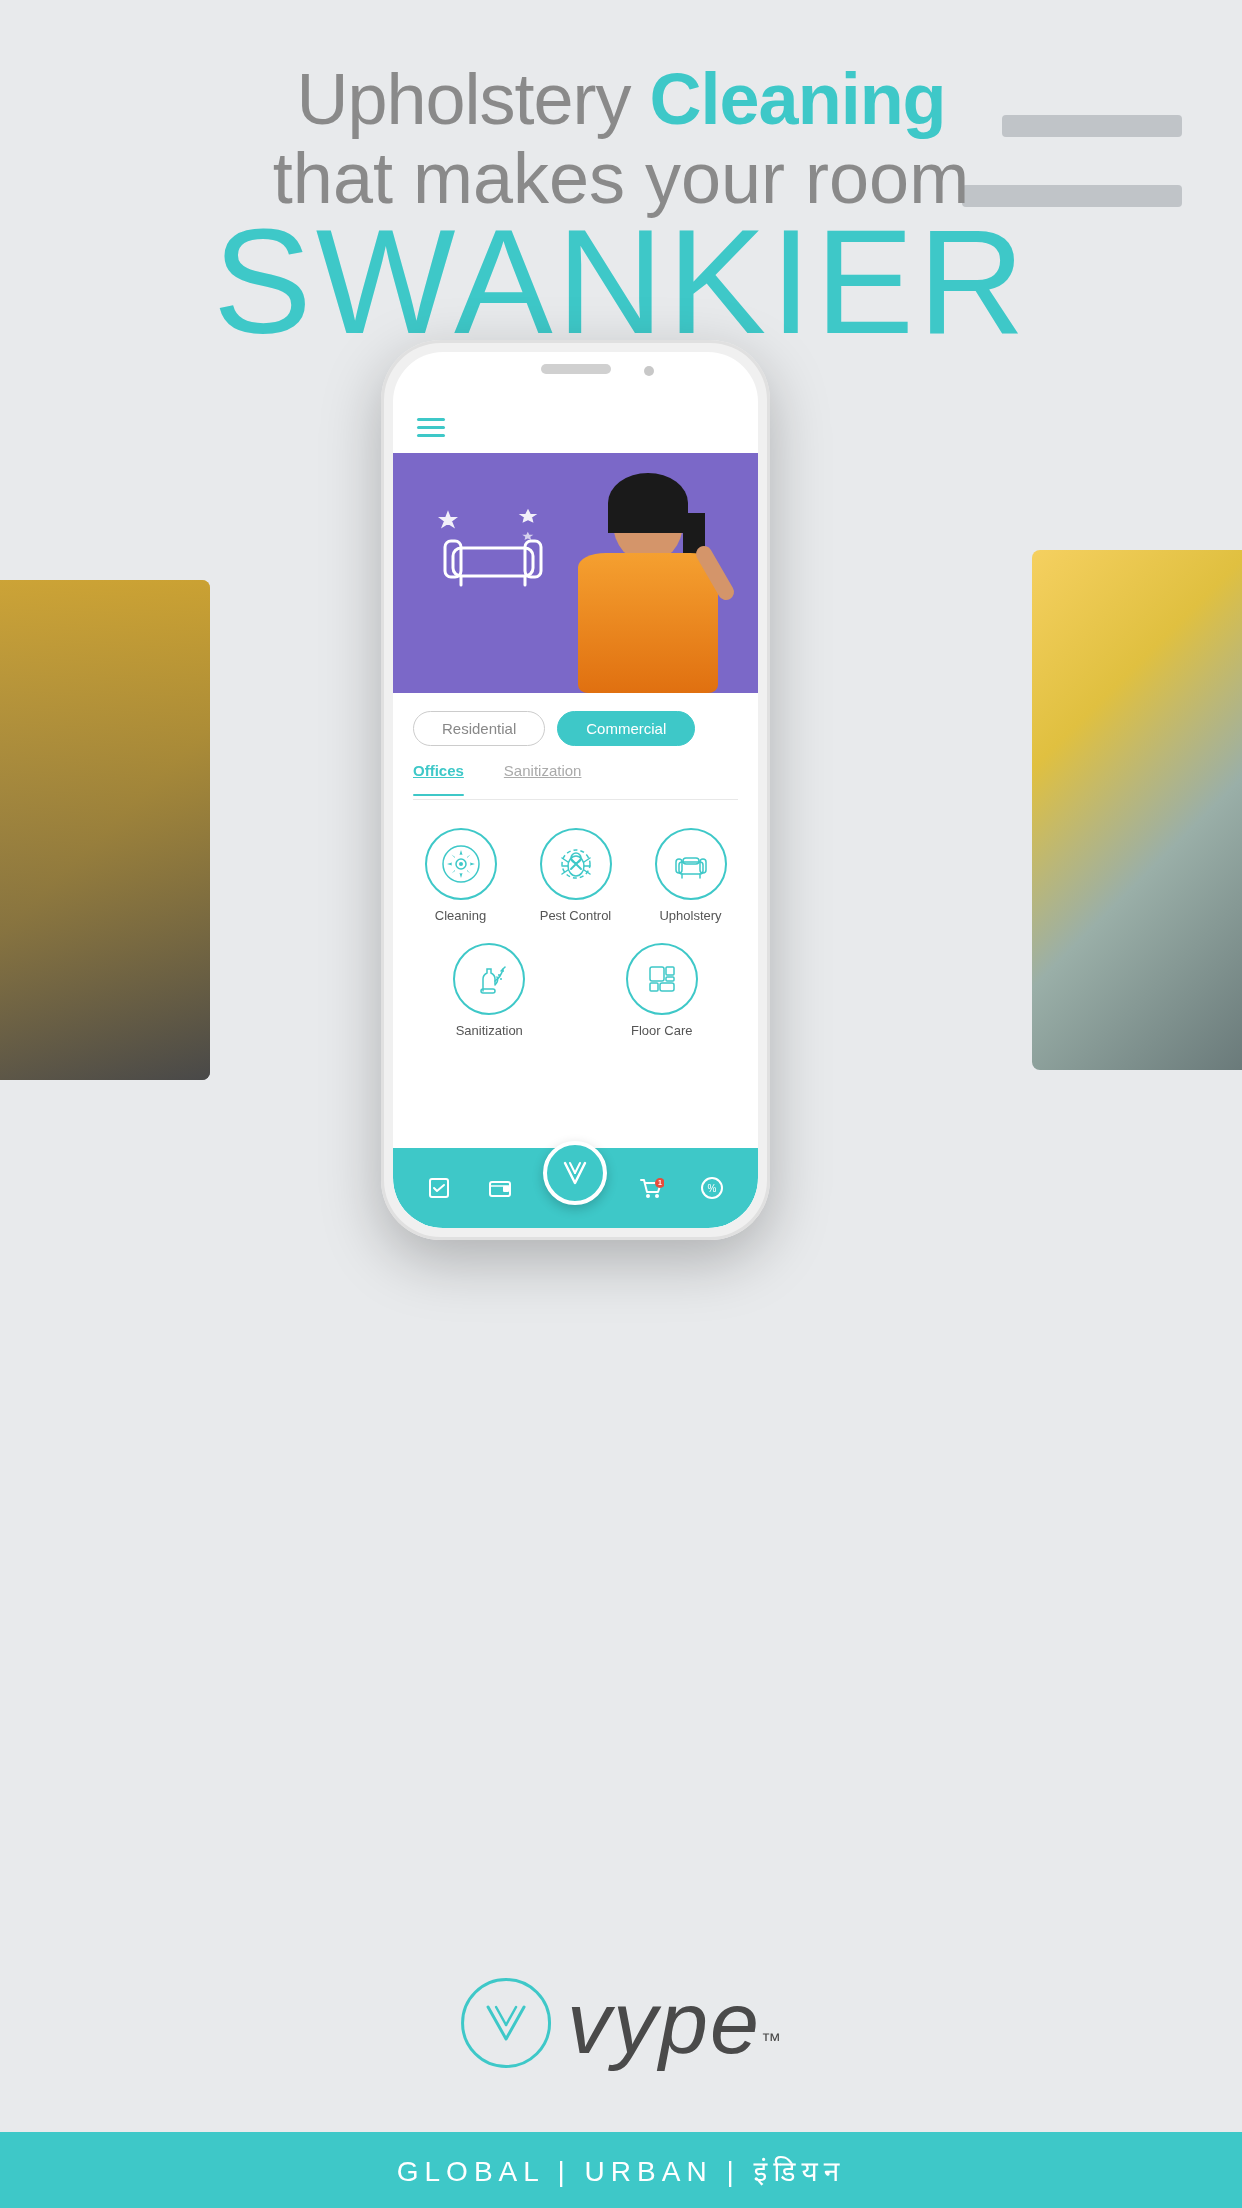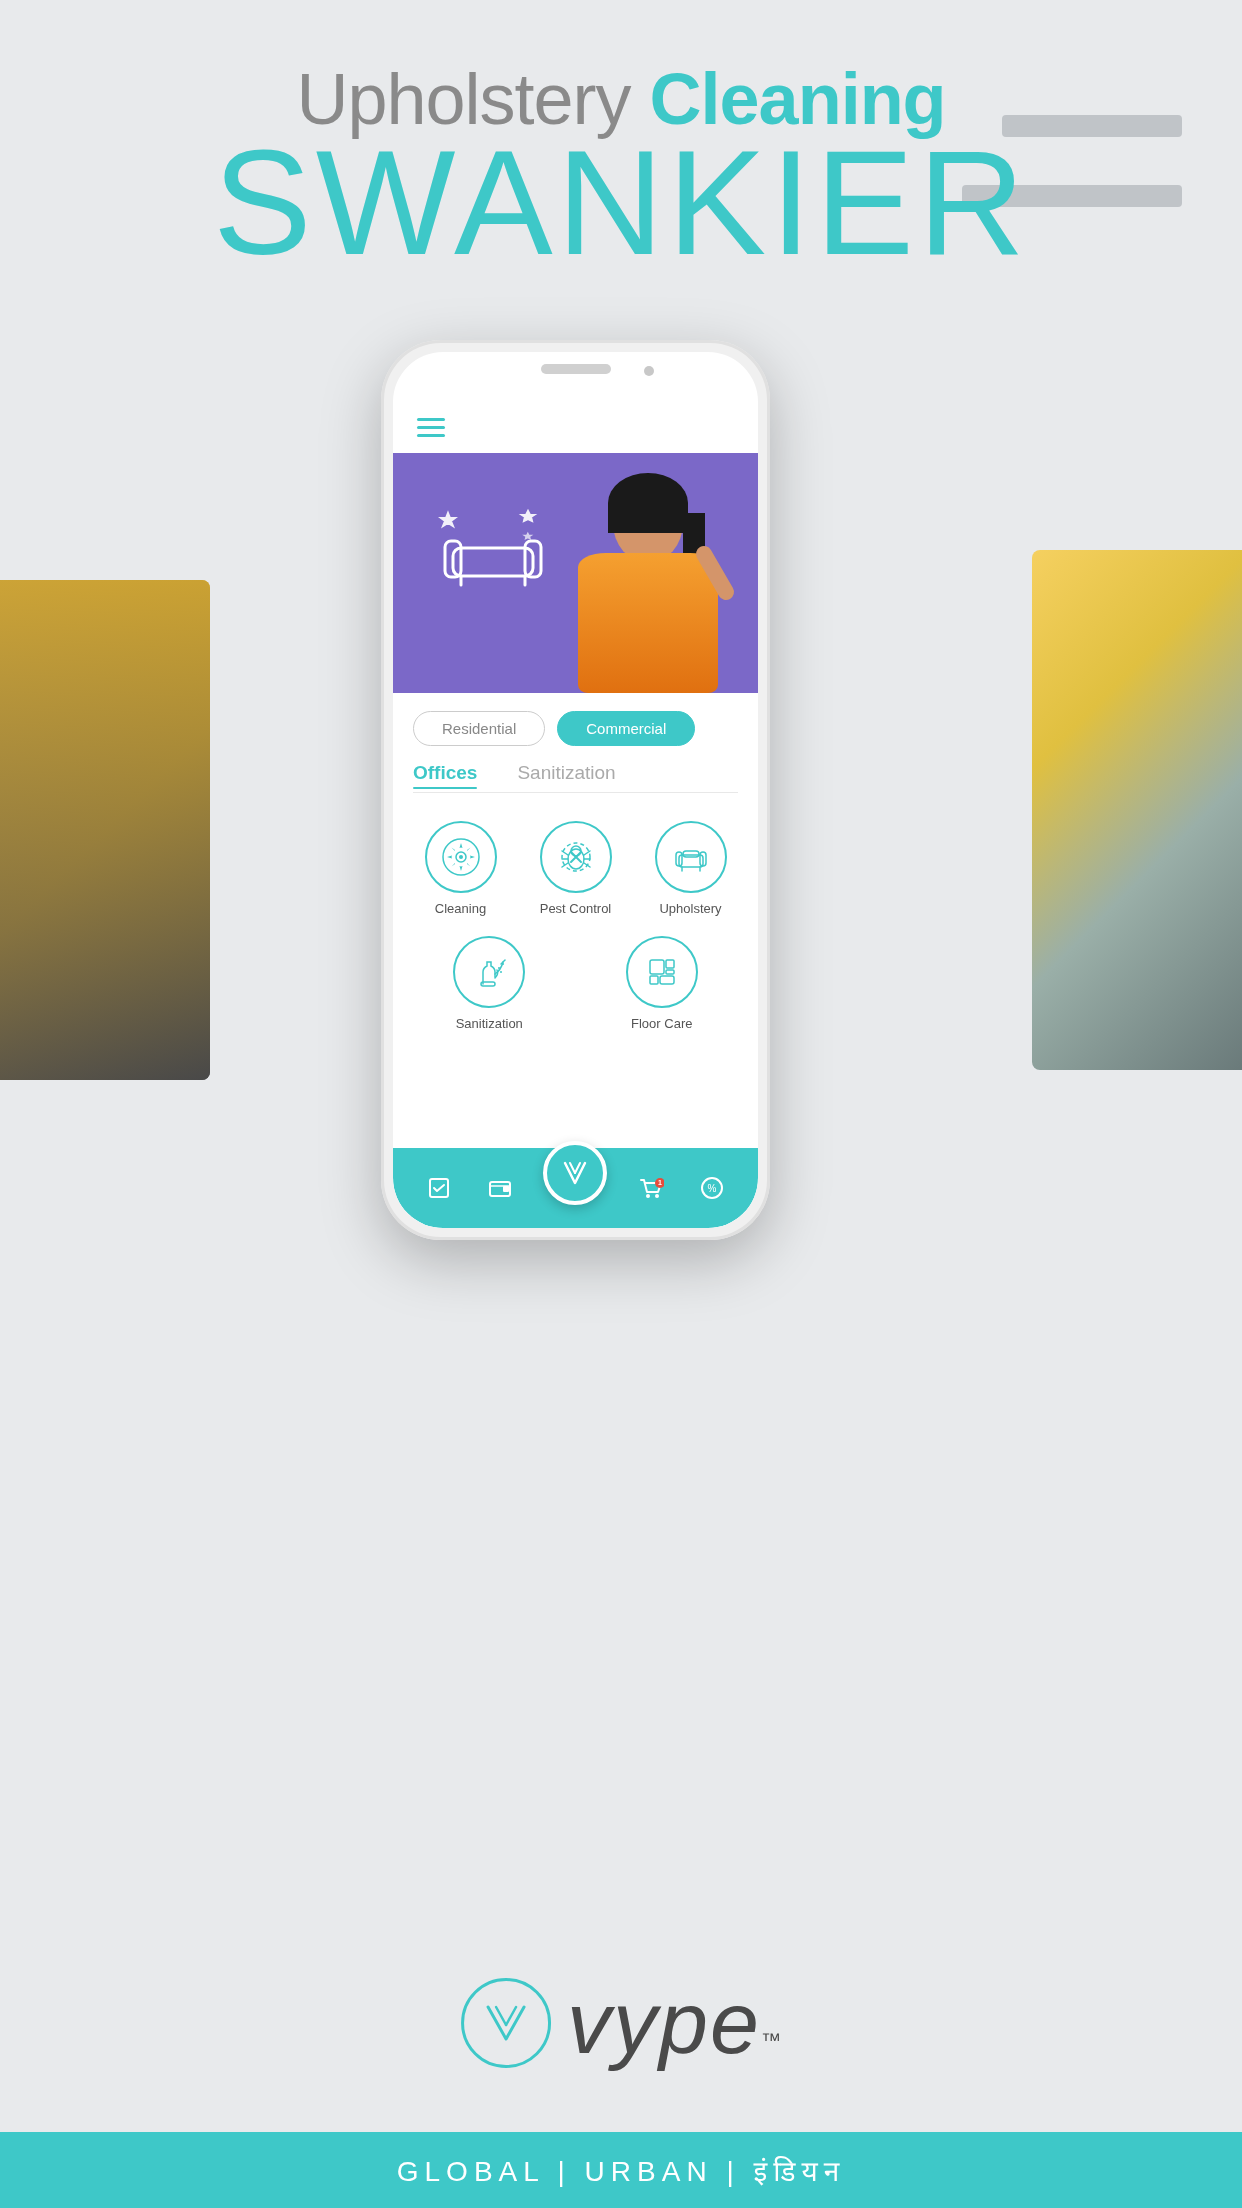--- a/index.html
+++ b/index.html
@@ -224,25 +224,26 @@
     }
 
     .sub-tabs {
       display: flex;
       gap: 40px;
       border-bottom: 1px solid #e8e8e8;
       padding-bottom: 4px;
     }
 
     .sub-tab {
-      font-size: 19px;
+      font-size: 15px;
       color: #aaa;
-      padding-bottom: 4px;
+      padding-bottom: 16px;
       cursor: pointer;
       position: relative;
+      text-decoration: underline;
     }
     .sub-tab.active {
       color: #3ec8c8;
       font-weight: 600;
     }
     .sub-tab.active::after {
       content: '';
       position: absolute;
       bottom: -1px;
       left: 0; right: 0;
@@ -385,20 +386,21 @@
 <div class="bg-left"></div>
 <div class="bg-right"></div>
 
 <div class="gray-bar gray-bar-1"></div>
 <div class="gray-bar gray-bar-2"></div>
 
 <div class="headline-area">
   <div class="headline-line1">
     <span>Upholstery </span><span class="highlight">Cleaning</span>
   </div>
+  <div class="headline-line2">that makes your room</div>
   <div class="headline-big">SWANKIER</div>
 </div>
 
 <div class="phone-container">
   <div class="phone-outer">
     <div class="phone-speaker"></div>
     <div class="phone-camera"></div>
     <div class="phone-inner">
       <div class="app-content">
 

